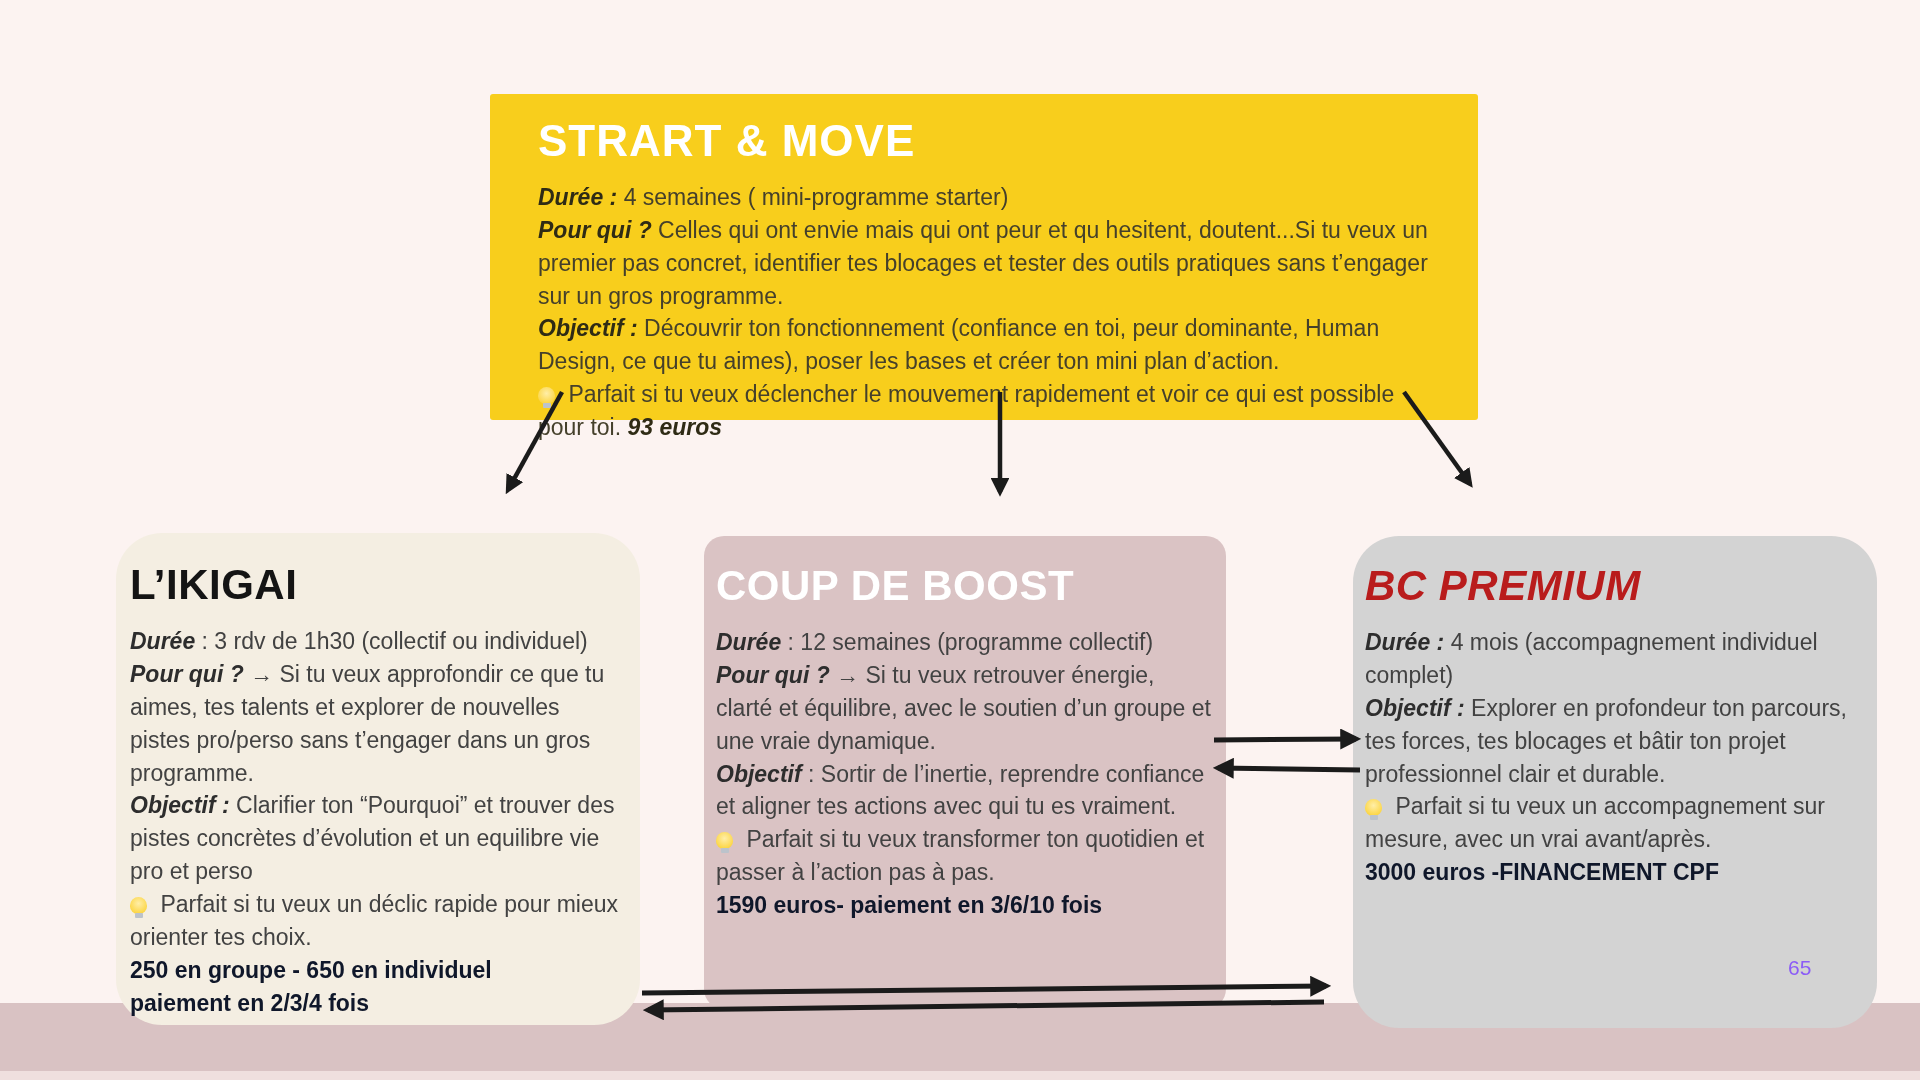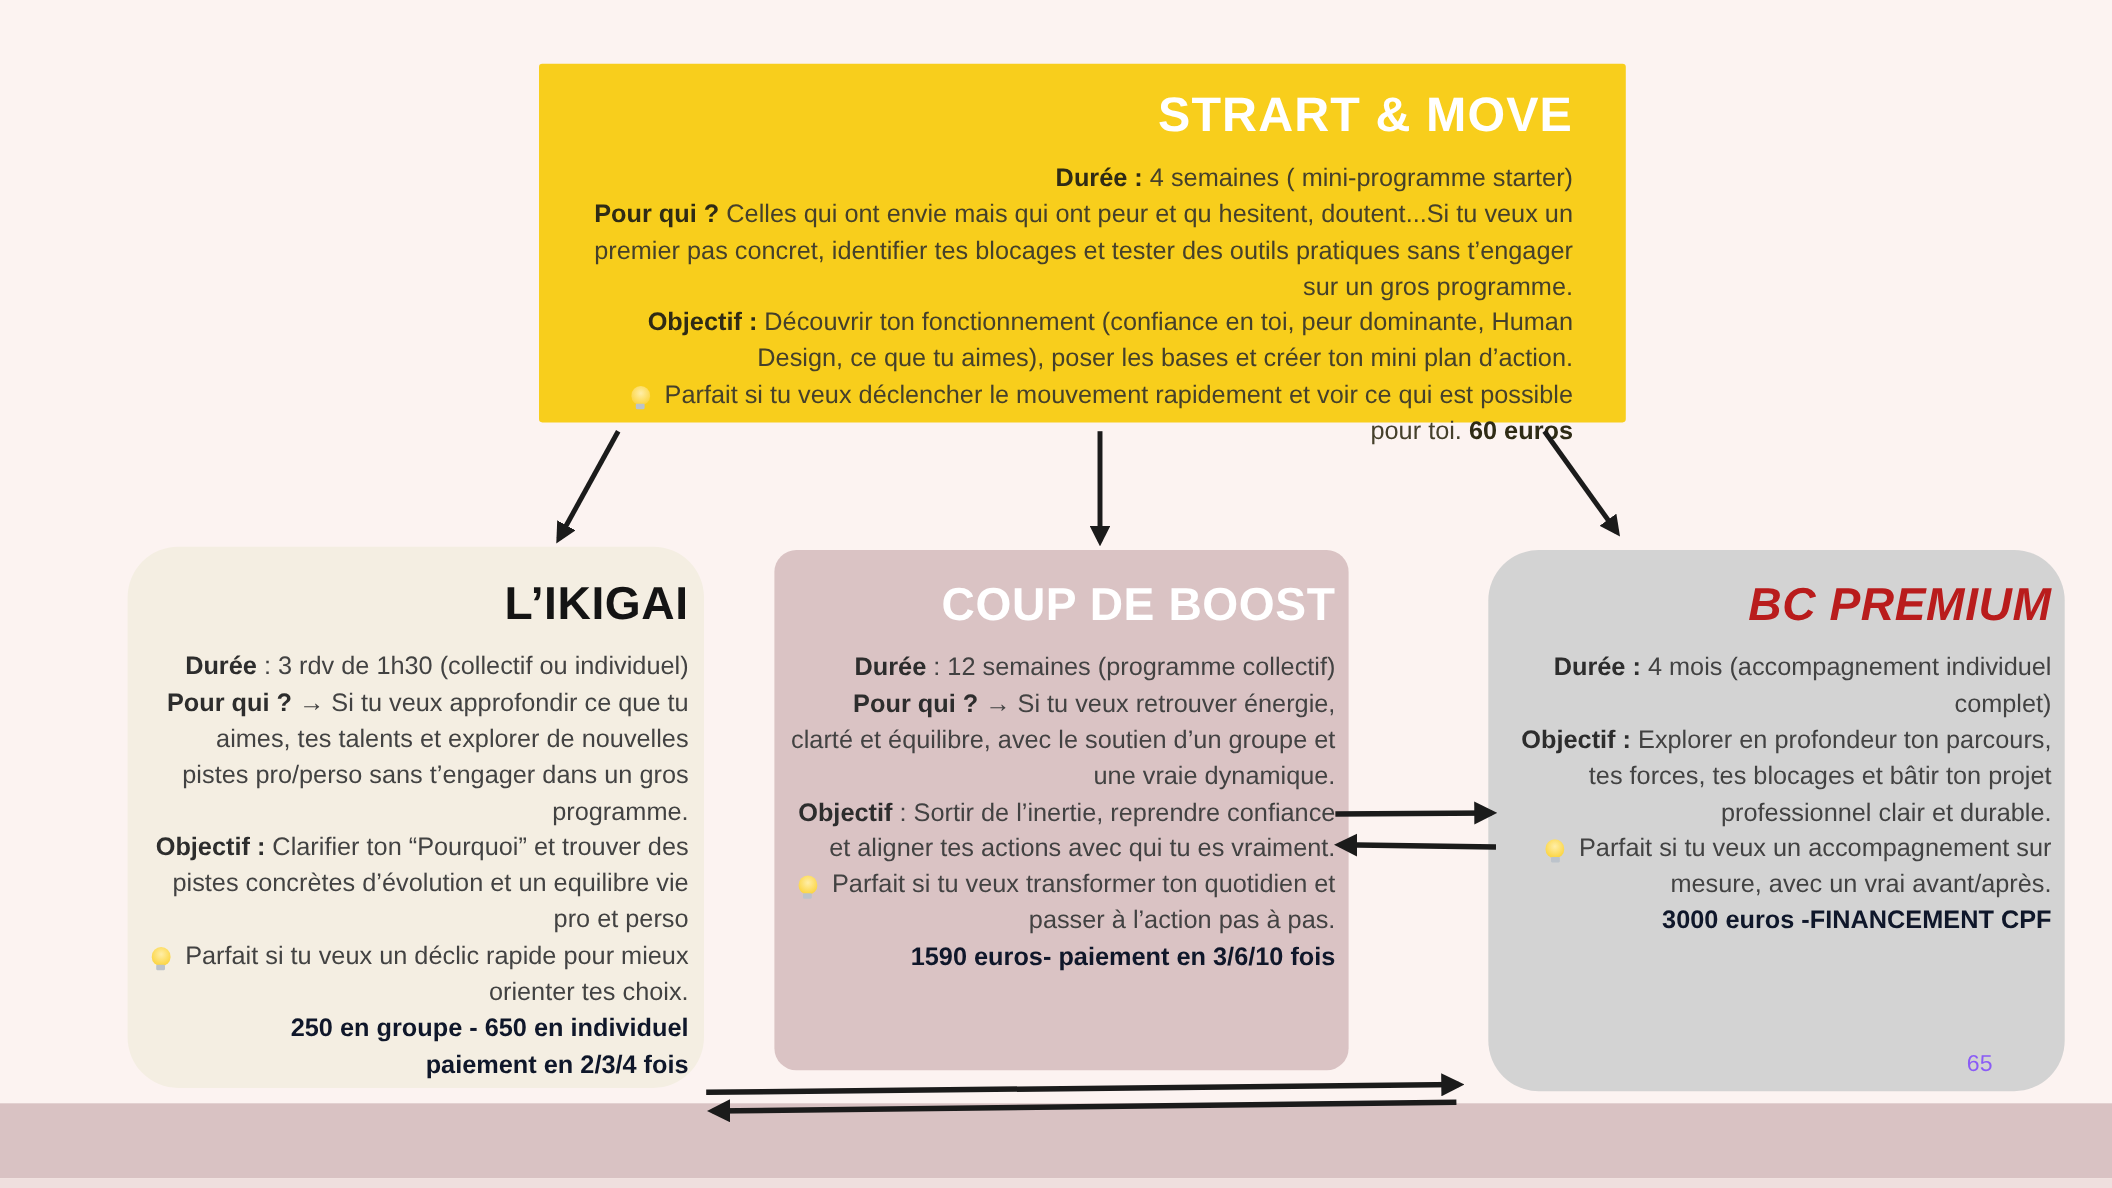--- a/index.html
+++ b/index.html
@@ -2,23 +2,23 @@
 <html><head>
 <meta charset="utf-8">
 <style>
   html,body{margin:0;padding:0;background:#FCF3F1;}
   .canvas{
     position:relative;width:1920px;height:1080px;overflow:hidden;
     background:#FCF3F1;
     font-family:"Liberation Sans","DejaVu Sans",sans-serif;
     color:#424242;
   }
-  .card{position:absolute;box-sizing:border-box;text-align:right;}
+  .card{position:absolute;box-sizing:border-box;text-align:left;margin-top:36px;}
   .card p{margin:0;font-size:23px;line-height:1.43;}
-  .card b{font-weight:700;color:#2d2d2d;}
+  .card b{font-weight:700;color:#2d2d2d;font-style:italic;}
   .card .price{font-weight:800;color:#0f172a;}
 
   
   .card.start{
     left:490px;top:58px;width:988px;height:326px;
     background:#F8CE1C;border-radius:3px;
     padding:14px 48px 0 48px;color:#45402b;
   }
   .card.start b{color:#2f2b15;}
   .card.start .card-title{
@@ -72,21 +72,21 @@
 <div class="canvas">
 
   <div class="band main"></div>
   <div class="band light"></div>
 
   <div class="card start">
     <p class="card-title">STRART &amp; MOVE</p>
     <p><b>Durée :</b><span> 4 semaines ( mini-programme starter)</span></p>
     <p><b>Pour qui ?</b><span> Celles qui ont envie mais qui ont peur et qu hesitent, doutent...Si tu veux un premier pas concret, identifier tes blocages et tester des outils pratiques sans t’engager sur un gros programme.</span></p>
     <p><b>Objectif :</b><span> Découvrir ton fonctionnement (confiance en toi, peur dominante, Human Design, ce que tu aimes), poser les bases et créer ton mini plan d’action.</span></p>
-    <p><span class="bulb"></span><span> Parfait si tu veux déclencher le mouvement rapidement et voir ce qui est possible pour toi. </span><b class="price">60 euros</b></p>
+    <p><span class="bulb"></span><span> Parfait si tu veux déclencher le mouvement rapidement et voir ce qui est possible pour toi. </span><b class="price">93 euros</b></p>
   </div>
 
   <div class="card ikigai">
     <p class="card-title">L’IKIGAI</p>
     <p><b>Durée</b><span> : 3 rdv de 1h30 (collectif ou individuel)</span></p>
     <p><b>Pour qui ?</b><span> → Si tu veux approfondir ce que tu aimes, tes talents et explorer de nouvelles pistes pro/perso sans t’engager dans un gros programme.</span></p>
     <p><b>Objectif :</b><span> Clarifier ton “Pourquoi” et trouver des pistes concrètes d’évolution et un equilibre vie pro et perso</span></p>
     <p><span class="bulb"></span><span> Parfait si tu veux un déclic rapide pour mieux orienter tes choix.</span></p>
     <p class="price">250 en groupe - 650 en individuel</p>
     <p class="price">paiement en 2/3/4 fois</p>

